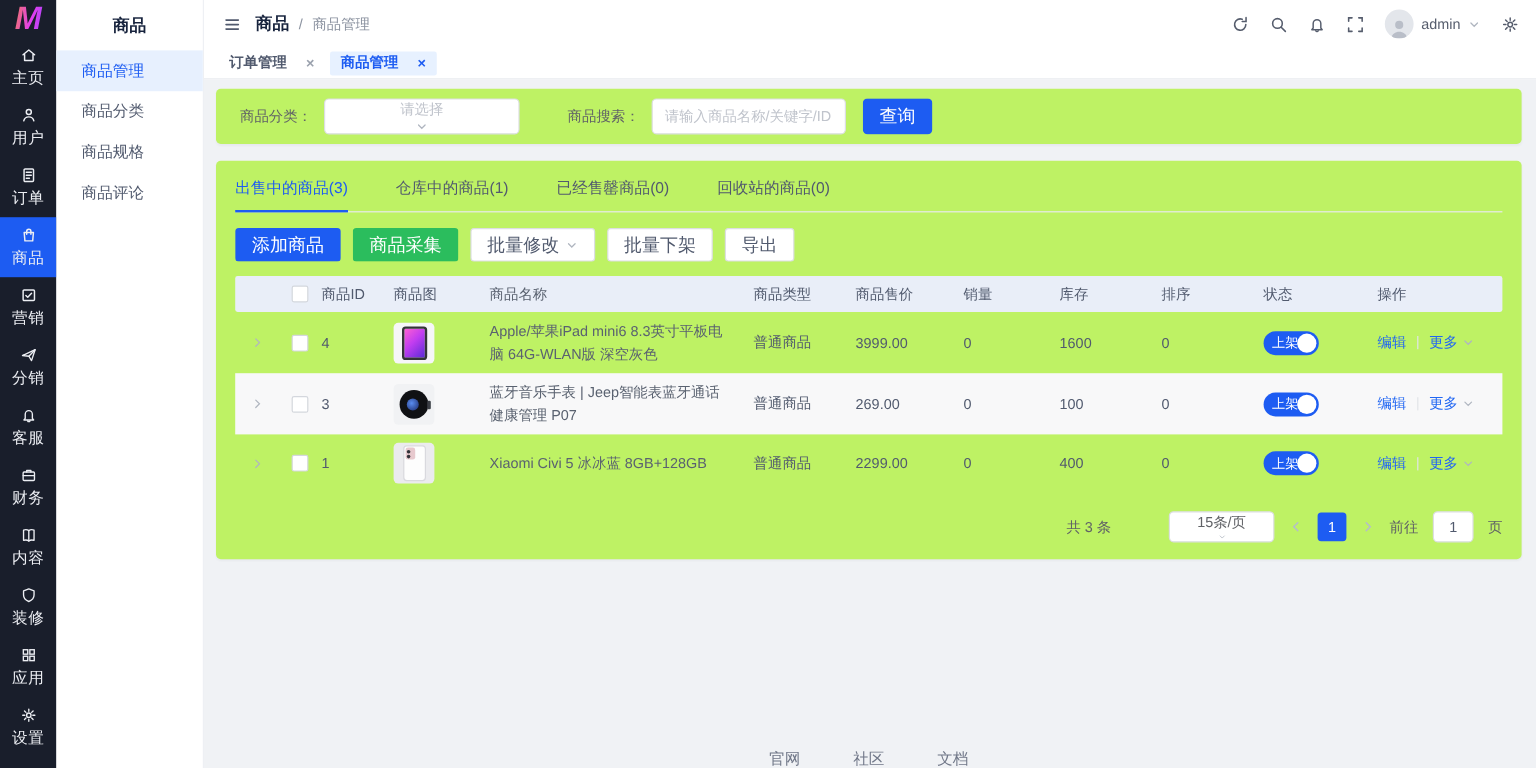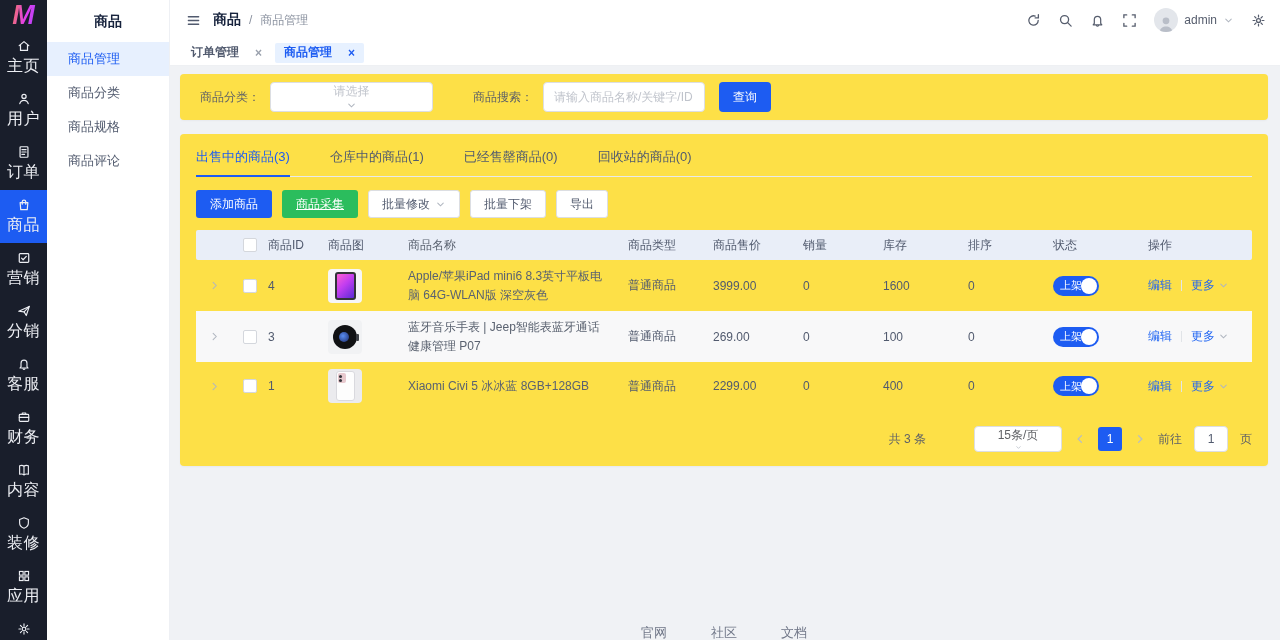--- a/index.html
+++ b/index.html
@@ -12,21 +12,21 @@
   .app { display:flex; height:100%; }
 
   
   .rail { width:47px; background:#191e2b; flex-shrink:0; display:flex; flex-direction:column; align-items:stretch; }
   .logo { height:42px; display:flex; align-items:center; justify-content:center;
     font-size:27px; font-weight:bold; font-style:italic;
     background:linear-gradient(100deg,#f7931e 10%,#e23df0 55%,#7c4dff 95%);
     -webkit-background-clip:text; background-clip:text; color:transparent; cursor:pointer; }
   .rail-item { padding:8px 0 7px; display:flex; flex-direction:column; align-items:center; gap:3px;
     color:#eceef3; cursor:pointer; }
-  .rail-item .lbl { font-size:16px; letter-spacing:.5px; }
+  .rail-item .lbl { font-size:13px; letter-spacing:.5px; }
   .rail-item.active { background:#1d5cf2; }
   .rail-item svg { width:14px; height:14px; }
 
   
   .submenu { width:123px; background:#fff; flex-shrink:0; border-right:1px solid #eef0f4; }
   .submenu-title { height:42px; line-height:42px; text-align:center; font-size:14px; font-weight:bold; color:#17233d; }
   .submenu-item { height:34px; line-height:34px; padding-left:21px; font-size:13px; color:#515a6e; cursor:pointer; }
   .submenu-item.active { background:#e7f0fe; color:#1d5cf2; }
 
   
@@ -40,33 +40,33 @@
   .avatar { width:24px; height:24px; border-radius:50%; background:#e3e6eb; overflow:hidden; display:flex; align-items:flex-end; justify-content:center; cursor:pointer; }
   .user-chip { display:flex; align-items:center; gap:6px; cursor:pointer; color:#565d6d; }
 
   .tabstrip { height:26px; background:#fff; border-bottom:1px solid #eef0f3; display:flex; align-items:center; gap:4px; padding:0 0 0 12px; }
   .ptab { height:20px; display:flex; align-items:center; gap:16px; padding:0 9px; border-radius:2px; color:#515a6e; cursor:pointer;font-weight:bold; }
   .ptab .x { font-size:12px; color:#9aa1ad; }
   .ptab.active { background:#e7f1ff; color:#1d5cf2; }
   .ptab.active .x { color:#1d5cf2; }
 
   .content { flex:1; padding:8px 12px 0 10px; overflow:hidden; }
-  .card { background:#fde047; border-radius:4px; box-shadow:0 1px 2px rgba(15,30,60,.04); }
+  .card { background:#bef264; border-radius:4px; box-shadow:0 1px 2px rgba(15,30,60,.04); }
 
   
   .filter-card { height:46px; display:flex; align-items:center; padding:0 20px; margin-bottom:14px; }
   .form-label { color:#606266; margin-right:10px; }
   .select { height:30px; border:1px solid #dcdee2; border-radius:4px; background:#fff; display:flex; align-items:center; justify-content:space-between; padding:0 10px; cursor:pointer;flex-direction:column; }
   .select .ph { color:#c0c4cc; }
   .sel-cat { width:163px; margin-right:40px; }
   .text-input { width:162px; height:30px; border:1px solid #dcdee2; border-radius:4px; padding:0 10px; font-size:12px; color:#515a6e; outline:none; margin-right:14px; }
   .text-input::placeholder { color:#c0c4cc; }
-  .btn { height:28px; border:1px solid transparent; border-radius:3px; font-size:12px; padding:12px 13px; display:inline-flex; align-items:center; gap:5px; cursor:pointer; font-family:inherit; }
+  .btn { height:28px; border:1px solid transparent; border-radius:3px; font-size:15px; padding:12px 13px; display:inline-flex; align-items:center; gap:5px; cursor:pointer; font-family:inherit; }
   .btn.blue { background:#1d5cf2; color:#fff; }
-  .btn.green { background:#2bbd5d; color:#fff;text-decoration:underline; }
+  .btn.green { background:#2bbd5d; color:#fff; }
   .btn.plain { background:#fff; border-color:#dcdee2; color:#515a6e; }
   .btn.query { height:30px; border-radius:4px; }
 
   
   .main-card { padding:2px 16px 14px; }
   .status-tabs { display:flex; gap:40px; border-bottom:1px solid #e8eaec; }
   .status-tab { padding:12px 0 9px; font-size:13px; color:#515a6e; cursor:pointer; border-bottom:2px solid transparent; margin-bottom:-1px; }
   .status-tab.active { color:#1d5cf2; border-bottom-color:#1d5cf2; }
   .toolbar { display:flex; gap:10px; margin:13px 0 12px; }
 

